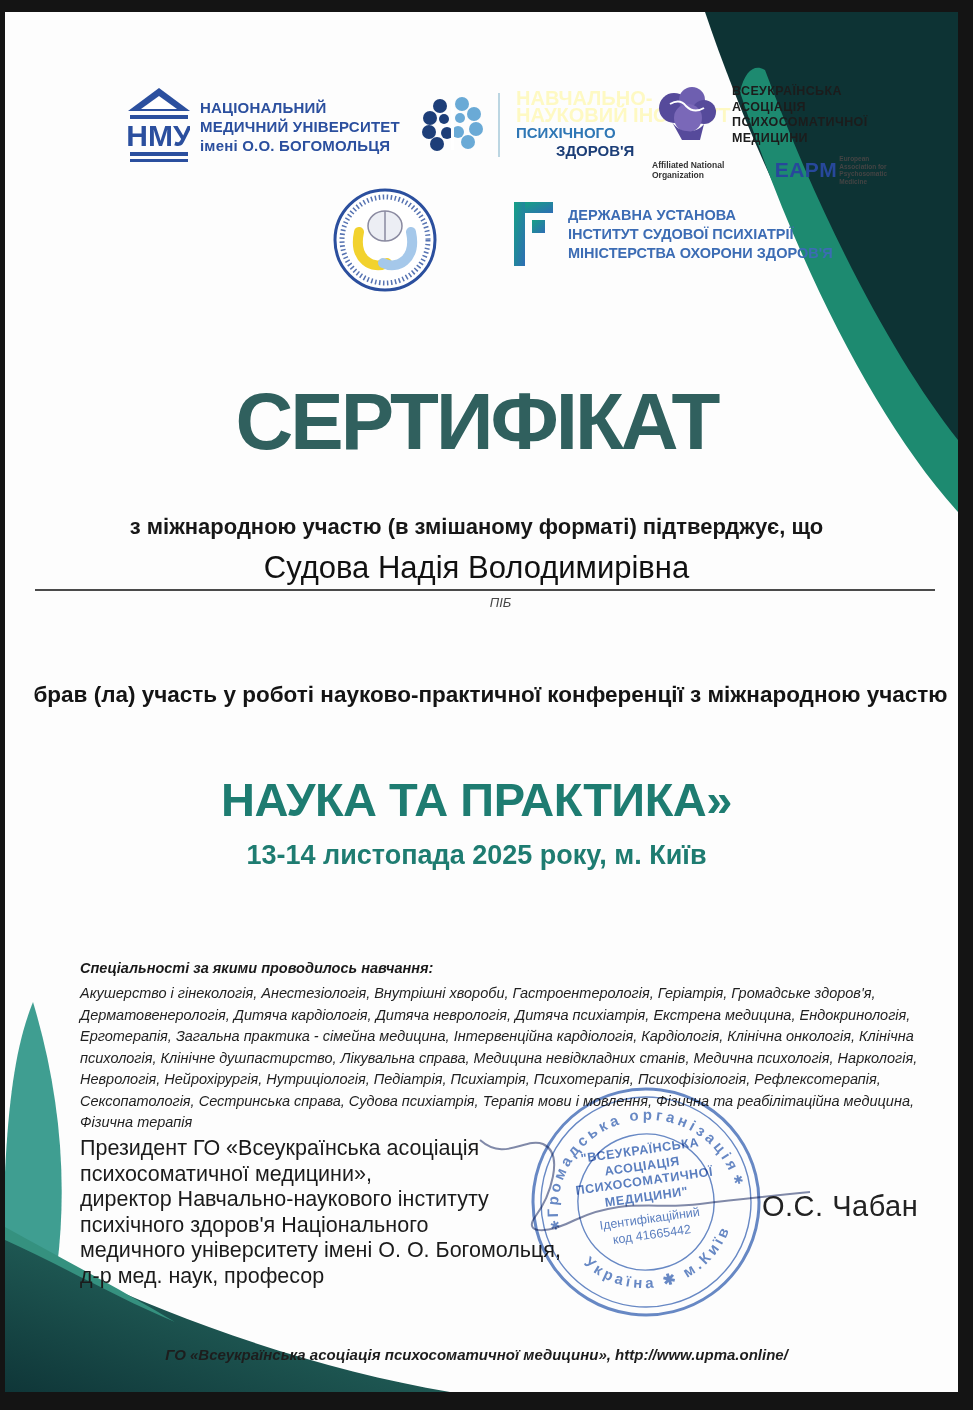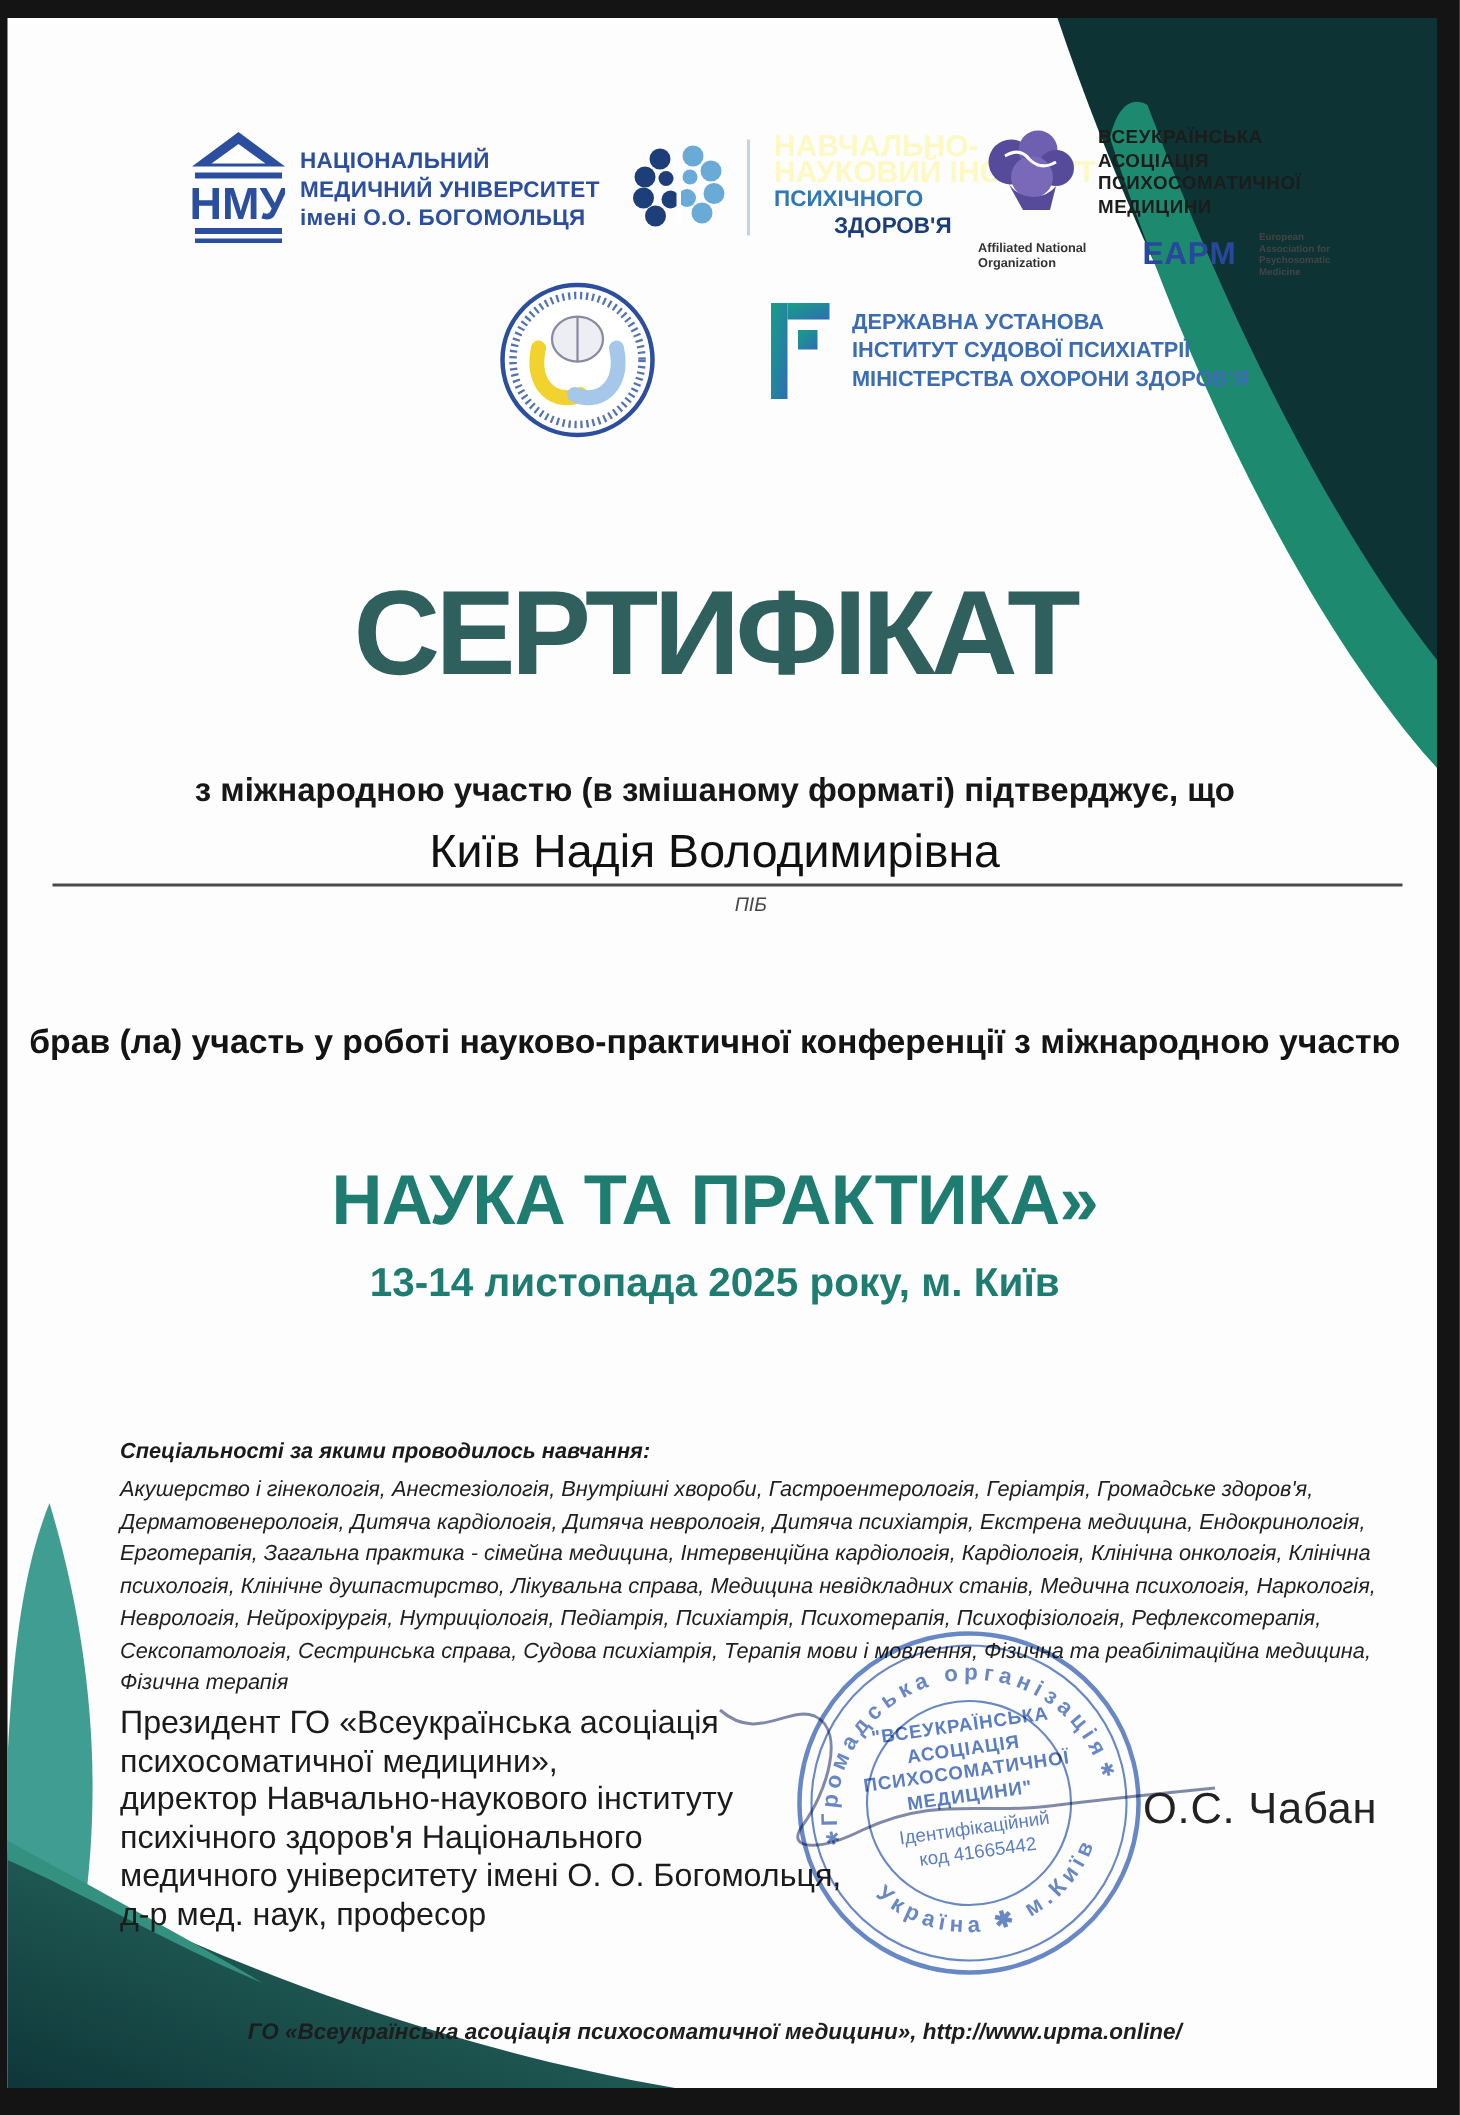--- a/index.html
+++ b/index.html
@@ -12,33 +12,33 @@
   .center{left:0;width:953px;text-align:center;}
 
   
   .logo{display:flex;align-items:center;gap:10px;}
   .nmu-text{font-weight:bold;color:#2b4f9e;font-size:15px;line-height:19px;letter-spacing:.2px;}
   .inst-light{color:#fef9c3;font-size:20px;line-height:17px;font-weight:600;}
   .inst-mid{color:#2f77b5;font-size:15px;line-height:18px;font-weight:bold;}
   .inst-dark{color:#1c3e77;font-size:15px;line-height:18px;font-weight:bold;margin-left:40px;}
   .inst-divider{width:2px;height:64px;background:#bcd6e2;margin:0 6px 0 2px;}
   .assoc-text{font-weight:bold;color:#1c1c1c;font-size:12.5px;line-height:15.5px;letter-spacing:.4px;}
-  .affil-row{display:flex;align-items:center;gap:15px;margin-top:7px;}
+  .affil-row{display:flex;align-items:center;gap:2px;margin-top:7px;}
   .affil-label{font-size:8.5px;color:#333;font-weight:600;}
   .eapm{font-size:21px;font-weight:bold;color:#27489b;letter-spacing:.5px;}
   .eapm-cap{font-size:6.5px;line-height:7.5px;color:#444;font-weight:600;}
   .forensic-text{color:#3c6cb4;font-size:14.5px;line-height:19px;font-weight:600;}
 
   
   #title{top:376px;font-size:80px;font-weight:800;color:#30605e;letter-spacing:-3px;}
   .subtitle{font-size:22px;font-weight:700;line-height:27px;color:#171717;}
   #name{top:550px;font-size:31px;color:#111;}
   #name-line{position:absolute;z-index:2;left:35px;top:589px;width:900px;height:2px;background:#4a4a4a;}
   #pib{top:595px;font-style:italic;font-size:13px;color:#454545;padding-left:24px;}
-  #participation{top:682px;font-size:22.5px;font-weight:600;color:#141414;}
+  #participation{top:682px;font-size:22.5px;font-weight:600;color:#141414;padding-left:14px;}
   .conf{font-size:47px;font-weight:800;color:#1e7c71;letter-spacing:-.5px;}
   #date{top:840px;font-size:27px;font-weight:800;color:#1e7c71;}
 
   
   #specialties{left:80px;top:960px;width:848px;font-style:italic;}
   #spec-head{font-size:14.5px;font-weight:bold;margin-bottom:7px;}
   #spec-list{font-size:14.5px;line-height:21.5px;color:#1f1f1f;}
 
   
   #sig-block{left:80px;top:1136px;width:540px;font-size:21.5px;line-height:25.5px;color:#1b1b1b;}
@@ -170,21 +170,21 @@
     </svg>
     <div class="forensic-text pre">ДЕРЖАВНА УСТАНОВА
 ІНСТИТУТ СУДОВОЇ ПСИХІАТРІЇ
 МІНІСТЕРСТВА ОХОРОНИ ЗДОРОВ'Я</div>
   </div>
 
   <div class="layer center" id="title">СЕРТИФІКАТ</div>
 
   <div class="layer center subtitle" style="top:513px;">з міжнародною участю (в змішаному форматі) підтверджує, що</div>
 
-  <div class="layer center" id="name">Київ Надія Володимирівна</div>
+  <div class="layer center" id="name">Судова Надія Володимирівна</div>
   <div id="name-line"></div>
   <div class="layer center" id="pib">ПІБ</div>
 
   <div class="layer center" id="participation">брав (ла) участь у роботі науково-практичної конференції з міжнародною участю</div>
   <div class="layer center conf" style="top:772px;">НАУКА ТА ПРАКТИКА»</div>
   <div class="layer center" id="date">13-14 листопада 2025 року, м. Київ</div>
 
   <div class="layer" id="specialties">
     <div id="spec-head">Спеціальності за якими проводилось навчання:</div>
     <div id="spec-list">Акушерство і гінекологія, Анестезіологія, Внутрішні хвороби, Гастроентерологія, Геріатрія, Громадське здоров'я, Дерматовенерологія, Дитяча кардіологія, Дитяча неврологія, Дитяча психіатрія, Екстрена медицина, Ендокринологія, Ерготерапія, Загальна практика - сімейна медицина, Інтервенційна кардіологія, Кардіологія, Клінічна онкологія, Клінічна психологія, Клінічне душпастирство, Лікувальна справа, Медицина невідкладних станів, Медична психологія, Наркологія, Неврологія, Нейрохірургія, Нутриціологія, Педіатрія, Психіатрія, Психотерапія, Психофізіологія, Рефлексотерапія, Сексопатологія, Сестринська справа, Судова психіатрія, Терапія мови і мовлення, Фізична та реабілітаційна медицина, Фізична терапія</div>

